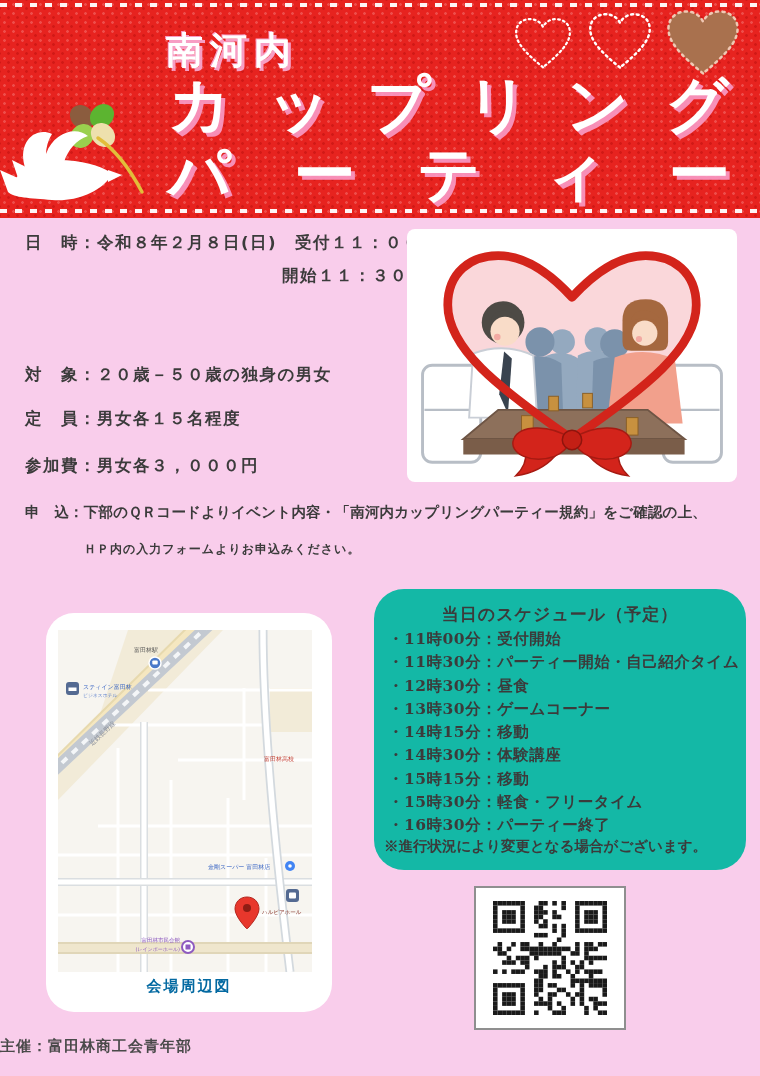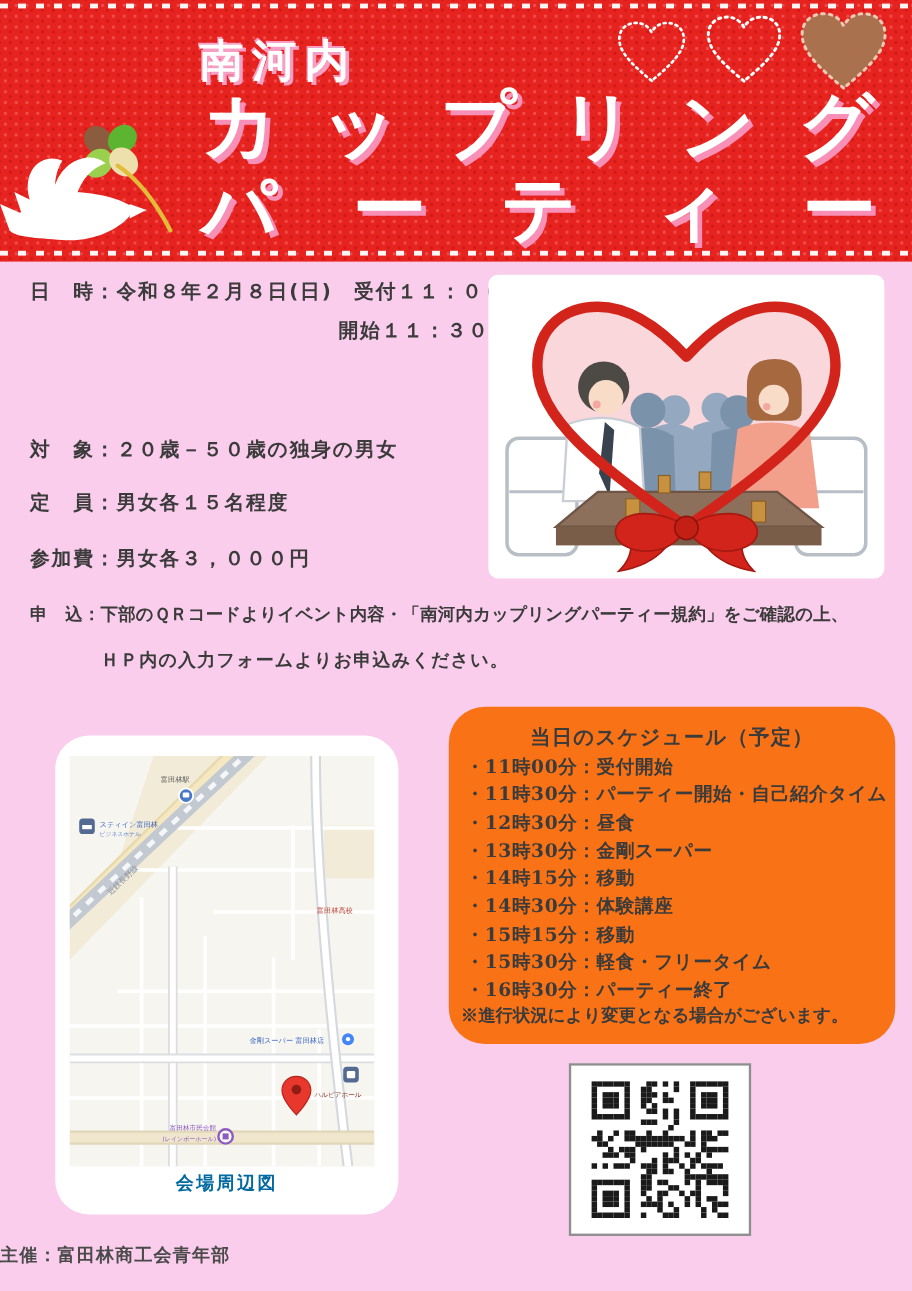--- a/index.html
+++ b/index.html
@@ -46,33 +46,33 @@
     letter-spacing:1.5px;white-space:nowrap;
   }
   #d1{left:25px;top:232px;}
   #d2{left:254px;top:265px;padding-left:28px;}
   #d3{left:25px;top:296px;}
   #d4{left:84px;top:332px;}
   #d5{left:25px;top:364px;}
   #d6{left:25px;top:408px;}
   #d7{left:25px;top:455px;}
   #d8{left:25px;top:503px;font-size:14.5px;letter-spacing:0.2px;}
-  #d9{left:84px;top:541px;font-size:15px;letter-spacing:1px;text-align:center;}
+  #d9{left:84px;top:541px;font-size:12px;letter-spacing:1px;text-align:center;}
 
   
   #illus-card{
     position:absolute;left:407px;top:229px;width:330px;height:253px;
     background:#fff;border-radius:8px;overflow:hidden;
   }
   #illus-card svg{display:block;width:100%;height:100%;}
 
   
   #schedule-card{
     position:absolute;left:374px;top:589px;width:372px;height:281px;
-    background:#f97316;border-radius:30px;
+    background:#14b8a6;border-radius:30px;
     font-family:"DejaVu Serif","Liberation Serif",serif;color:#3b3b3b;
   }
   #schedule-title{
     position:absolute;left:0;right:0;top:14px;text-align:center;
     font-size:17px;font-weight:700;letter-spacing:1px;white-space:nowrap;
   }
   #schedule-list{position:absolute;left:14px;top:38px;right:6px;list-style:none;margin:0;padding:0;}
   #schedule-list li{
     font-size:15.5px;font-weight:600;letter-spacing:.5px;line-height:23.3px;white-space:nowrap;
   }
@@ -213,21 +213,21 @@
     </svg>
   </div>
 
   <div id="schedule-card">
     <div id="schedule-title">当日のスケジュール（予定）</div>
     <ul id="schedule-list">
 
     <li>・11時00分：受付開始</li>
         <li>・11時30分：パーティー開始・自己紹介タイム</li>
         <li>・12時30分：昼食</li>
-        <li>・13時30分：金剛スーパー</li>
+        <li>・13時30分：ゲームコーナー</li>
         <li>・14時15分：移動</li>
         <li>・14時30分：体験講座</li>
         <li>・15時15分：移動</li>
         <li>・15時30分：軽食・フリータイム</li>
         <li>・16時30分：パーティー終了</li>
       </ul>
     <div id="schedule-note">※進行状況により変更となる場合がございます。</div>
   </div>
 
   <div id="map-card">

